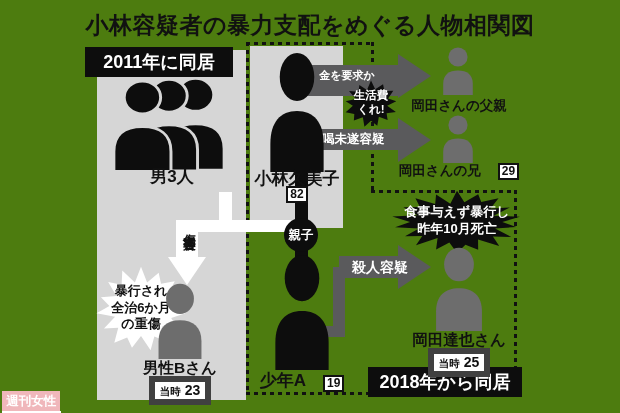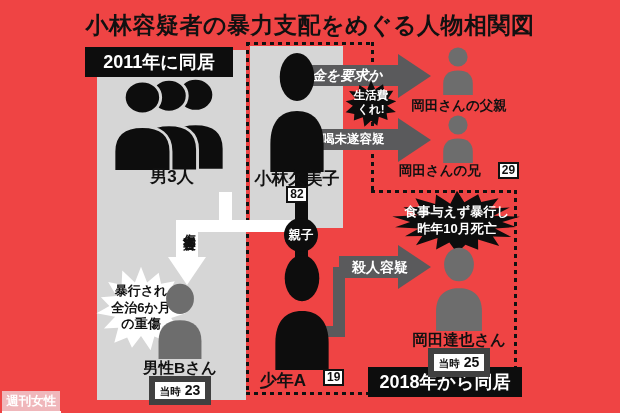--- a/index.html
+++ b/index.html
@@ -1,31 +1,31 @@
 <!DOCTYPE html>
 <html><head>
 <meta charset="utf-8">
 <style>
   html,body{margin:0;padding:0;background:#fff;}
   #stage{
-    position:relative;width:620px;height:413px;background:#ef4444;overflow:hidden;
+    position:relative;width:620px;height:413px;background:#4d7c0f;overflow:hidden;
     font-family:"Liberation Sans","DejaVu Sans",sans-serif;color:#111;
     -webkit-font-smoothing:antialiased;
   }
   .abs{position:absolute;}
   .panel{background:#d6d6d6;}
   .blackbox{background:#0d0d0d;color:#fff;font-weight:800;text-align:center;}
   .dash-h{height:3px;background:repeating-linear-gradient(90deg,#111 0 4px,transparent 4px 8px);}
   .dash-v{width:3px;background:repeating-linear-gradient(180deg,#111 0 4px,transparent 4px 8px);}
   .conn-w{background:#ffffff;}
   .conn-g{background:#5a5a5c;}
   .shaft{background:#5a5a5c;color:#fff;font-weight:800;text-align:center;}
   .ahead{width:0;height:0;border-top:22px solid transparent;border-bottom:22px solid transparent;border-left:33px solid #5a5a5c;}
   .lbl{font-weight:800;text-align:center;white-space:nowrap;}
-  .row{display:flex;align-items:flex-start;justify-content:center;gap:17px;}
+  .row{display:flex;align-items:flex-end;justify-content:center;gap:17px;}
   .nbox{border:2px solid #111;background:#fff;font-size:12px;line-height:13px;padding:0 2px;font-weight:800;}
   .agebox{border:6px solid #404040;background:#fff;padding:0 5px;display:inline-flex;align-items:baseline;gap:4px;font-weight:700;}
   .agebox .pre{font-size:10.5px;}
   .agebox .num{font-size:14px;}
   .bursttxt{font-weight:800;text-align:center;}
   .vtext{writing-mode:vertical-rl;text-orientation:upright;font-weight:800;letter-spacing:1px;}
   .oyako{background:#0d0d0d;border-radius:50%;color:#fff;display:flex;align-items:center;justify-content:center;font-weight:800;}
   .wm{display:flex;align-items:center;}
   .wm1{background:#f0b7bb;color:#fff;font-size:12.5px;font-weight:800;padding:3px 4px;line-height:14px;}
   .wm2{background:#fff;color:#f0b7bb;font-size:15px;font-weight:800;padding:1px 3px;letter-spacing:1px;}
@@ -52,21 +52,21 @@
 
   <div class="abs conn-w" style="left:219px;top:192px;width:13px;height:40px;"></div>
   <div class="abs conn-w" style="left:181px;top:220px;width:116px;height:12px;"></div>
   <svg class="abs" style="left:168px;top:220px;" width="38" height="65">
     <polygon points="8,0 30,0 30,37 38,37 19,65 0,37 8,37" fill="#ffffff"></polygon>
   </svg>
   <div class="abs vtext" style="left:180px;top:224px;font-size:13px;color:#111;">傷害容疑</div>
 
   <div class="abs" style="left:295px;top:168px;width:13px;height:95px;background:#0d0d0d;"></div>
 
-  <div class="abs shaft" style="left:296px;top:65px;width:102px;height:21px;line-height:21px;font-size:14px;font-style:italic;">金を要求か</div>
+  <div class="abs shaft" style="left:296px;top:65px;width:102px;height:31px;line-height:21px;font-size:11px;">金を要求か</div>
   <div class="abs ahead" style="left:398px;top:54px;"></div>
 
   <div class="abs shaft" style="left:296px;top:129px;width:102px;height:21px;line-height:21px;font-size:12.5px;">恐喝未遂容疑</div>
   <div class="abs ahead" style="left:398px;top:118px;"></div>
 
   <div class="abs conn-g" style="left:303px;top:326px;width:42px;height:11px;"></div>
   <div class="abs conn-g" style="left:333px;top:267px;width:12px;height:70px;"></div>
   <div class="abs shaft" style="left:339px;top:256px;width:60px;height:22px;"></div>
   <div class="abs ahead" style="left:398px;top:245px;"></div>
   <div class="abs lbl" style="left:345px;top:259px;width:70px;font-size:14px;color:#fff;">殺人容疑</div>

